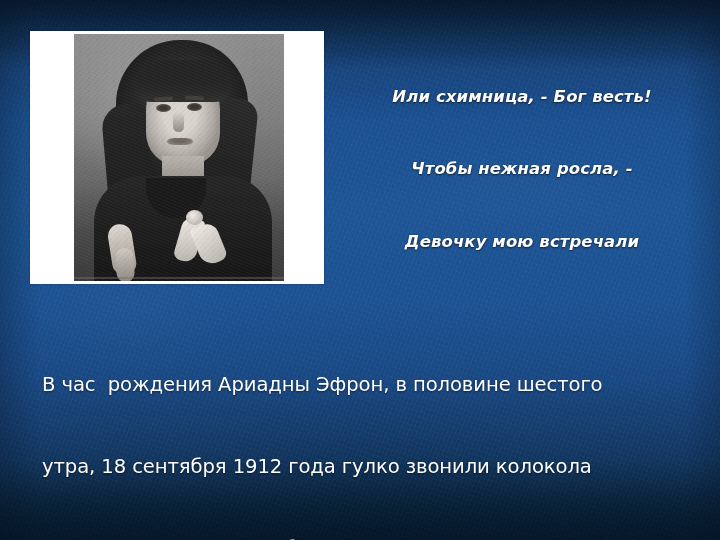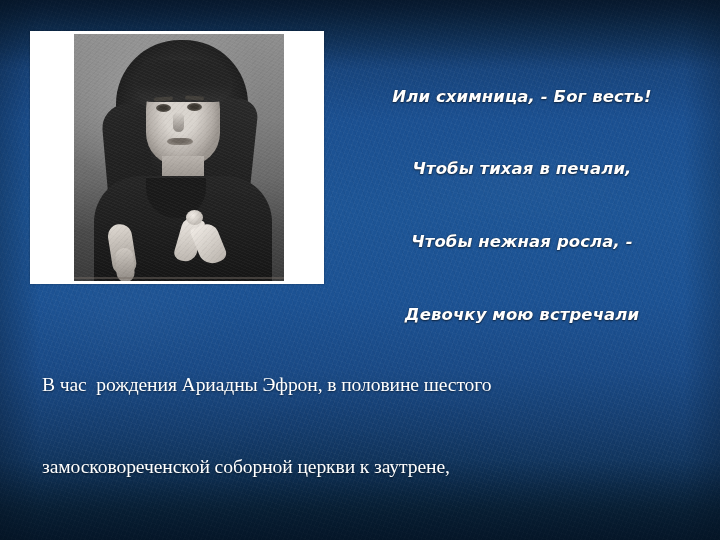--- a/index.html
+++ b/index.html
@@ -257,21 +257,21 @@
     width: 624px;
     color: #ffffff;
     font-family: "DejaVu Sans", sans-serif;
     font-weight: normal;
     font-size: 19.6px;
     line-height: 27.4px;
     letter-spacing: -.1px;
     text-shadow: 0 1px 2px rgba(0,0,0,.5);
     white-space: pre-wrap;
   }
-  #body-text .bline { display: block; font-family: Liberation Serif, serif; }
+  #body-text .bline { display: block; }
 </style>
 </head>
 <body>
 
 <div id="slide">
 
   <div class="bg-base"></div>
   <div class="bg-texture"></div>
   <div class="bg-vignette"></div>
 
@@ -297,28 +297,28 @@
       <div class="ph-bow-a"></div>
       <div class="ph-bow-b"></div>
       <div class="ph-bow-knot"></div>
       <div class="ph-grain"></div>
       <div class="ph-bottomline"></div>
     </div>
   </div>
 
   <div id="poem">
     <span class="pline">Или схимница, - Бог весть!</span>
-    <span class="pline">Чтобы тихая в печали,</span>
     <span class="pline">Чтобы нежная росла, -</span>
     <span class="pline">Девочку мою встречали</span>
     
     
   </div>
 
   <div id="body-text">
     <span class="bline">В час  рождения Ариадны Эфрон, в половине шестого</span>
+    <span class="bline">утра, 18 сентября 1912 года гулко звонили колокола</span>
     <span class="bline">замосковореченской соборной церкви к заутрене,</span>
     
     
     
   </div>
 
 </div>
 
 </body></html>

